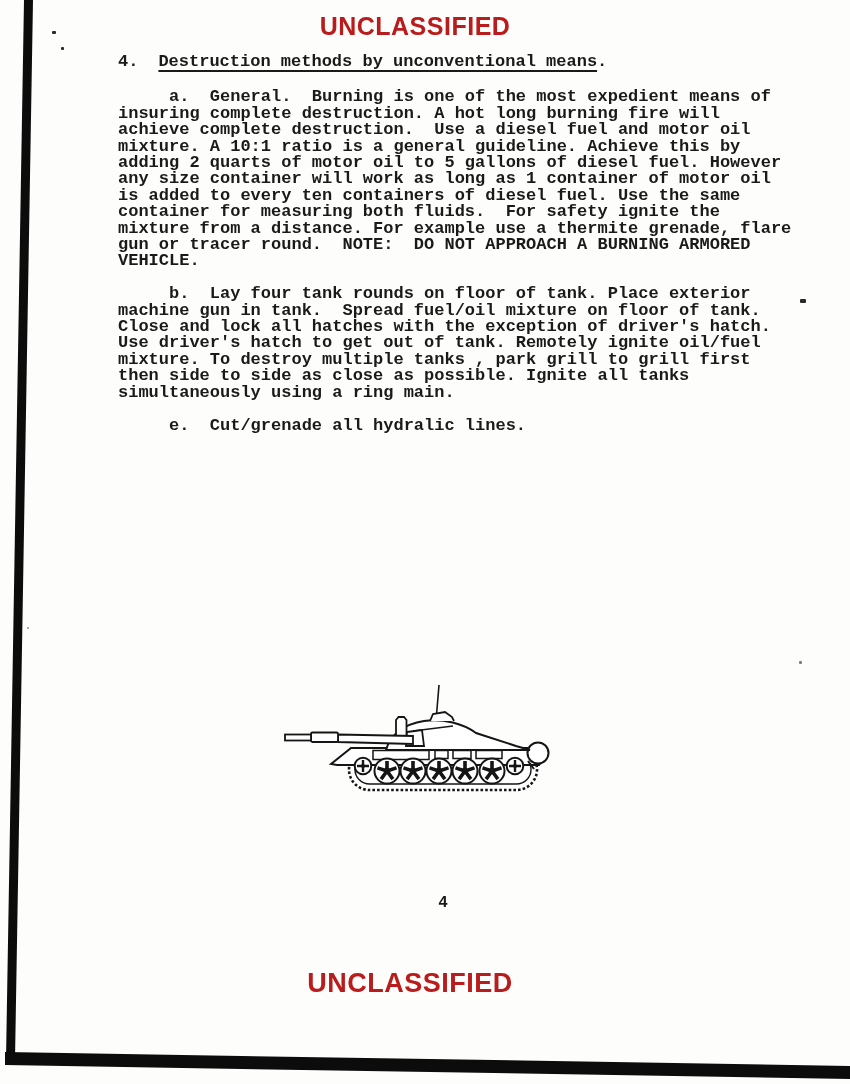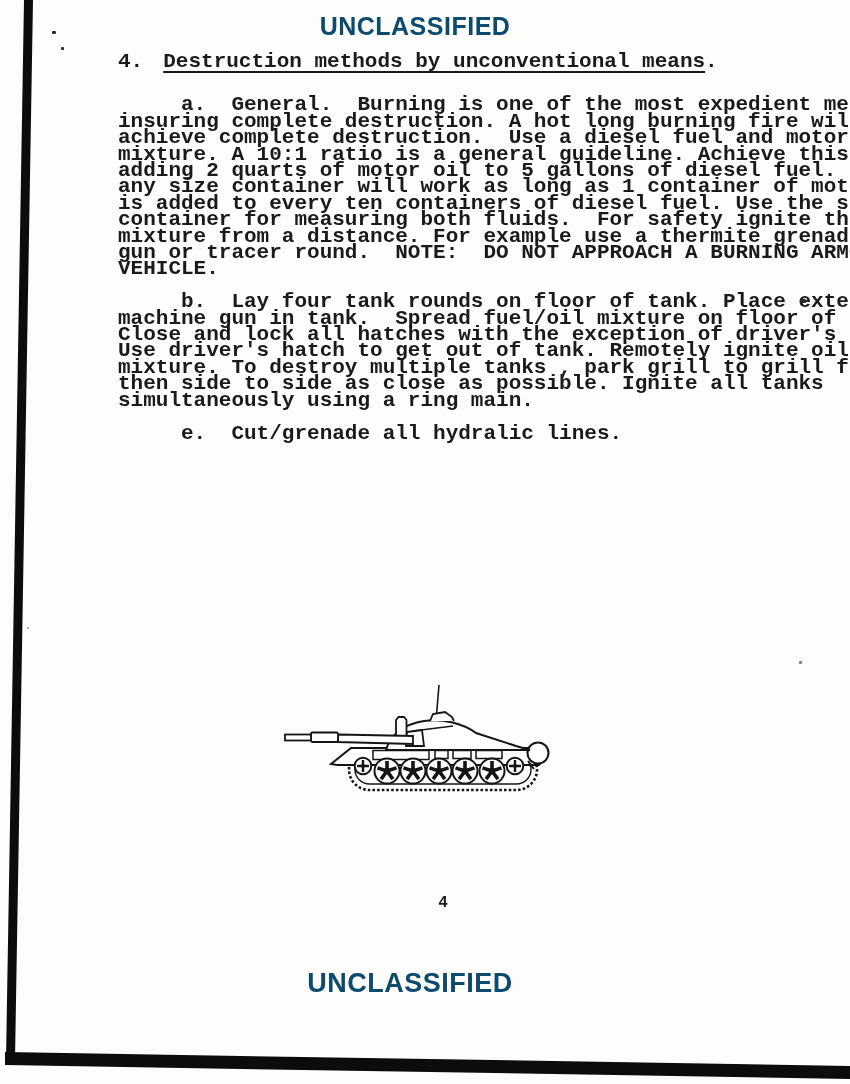--- a/index.html
+++ b/index.html
@@ -9,42 +9,42 @@
     background:#fdfdfb;
     overflow:hidden;
     font-family:"Liberation Mono","DejaVu Sans Mono",monospace;
     color:#151515;
   }
   
   .banner{
     position:absolute;left:0;
     width:830px;text-align:center;
     font-family:"Liberation Sans","DejaVu Sans",sans-serif;
-    font-weight:bold;color:#0c4a6e;
+    font-weight:bold;color:#b91c1c;
   }
   .banner.top{top:12px;font-size:25px;letter-spacing:0.5px;}
   .banner.bottom{top:968px;width:820px;font-size:27px;letter-spacing:0.5px;}
   
   .body-text{
     position:absolute;left:118px;top:54px;width:680px;
   }
   .tw{
     font-family:"Liberation Mono","DejaVu Sans Mono",monospace;
-    font-size:21px;line-height:16.4px;font-weight:bold;
+    font-size:17px;line-height:16.4px;font-weight:bold;
     color:#1a1a1a;white-space:pre;margin:0;
   }
   .section-heading{margin:0 0 0 0;}
   .section-title{
     text-decoration:underline;
     text-underline-offset:3.5px;
     text-decoration-thickness:1.6px;
     margin-left:20px;
   }
   .para{margin:16.4px 0 0 0;}
-  .para.first{margin-top:27px;}
+  .para.first{margin-top:19px;}
   
   .tank-figure{
     position:absolute;left:283px;top:684px;width:280px;height:112px;margin:0;
   }
   
   .page-number{
     position:absolute;left:118px;top:894px;width:650px;
     text-align:center;font-size:16px;font-weight:bold;color:#1a1a1a;
     font-family:"Liberation Mono","DejaVu Sans Mono",monospace;
   }

